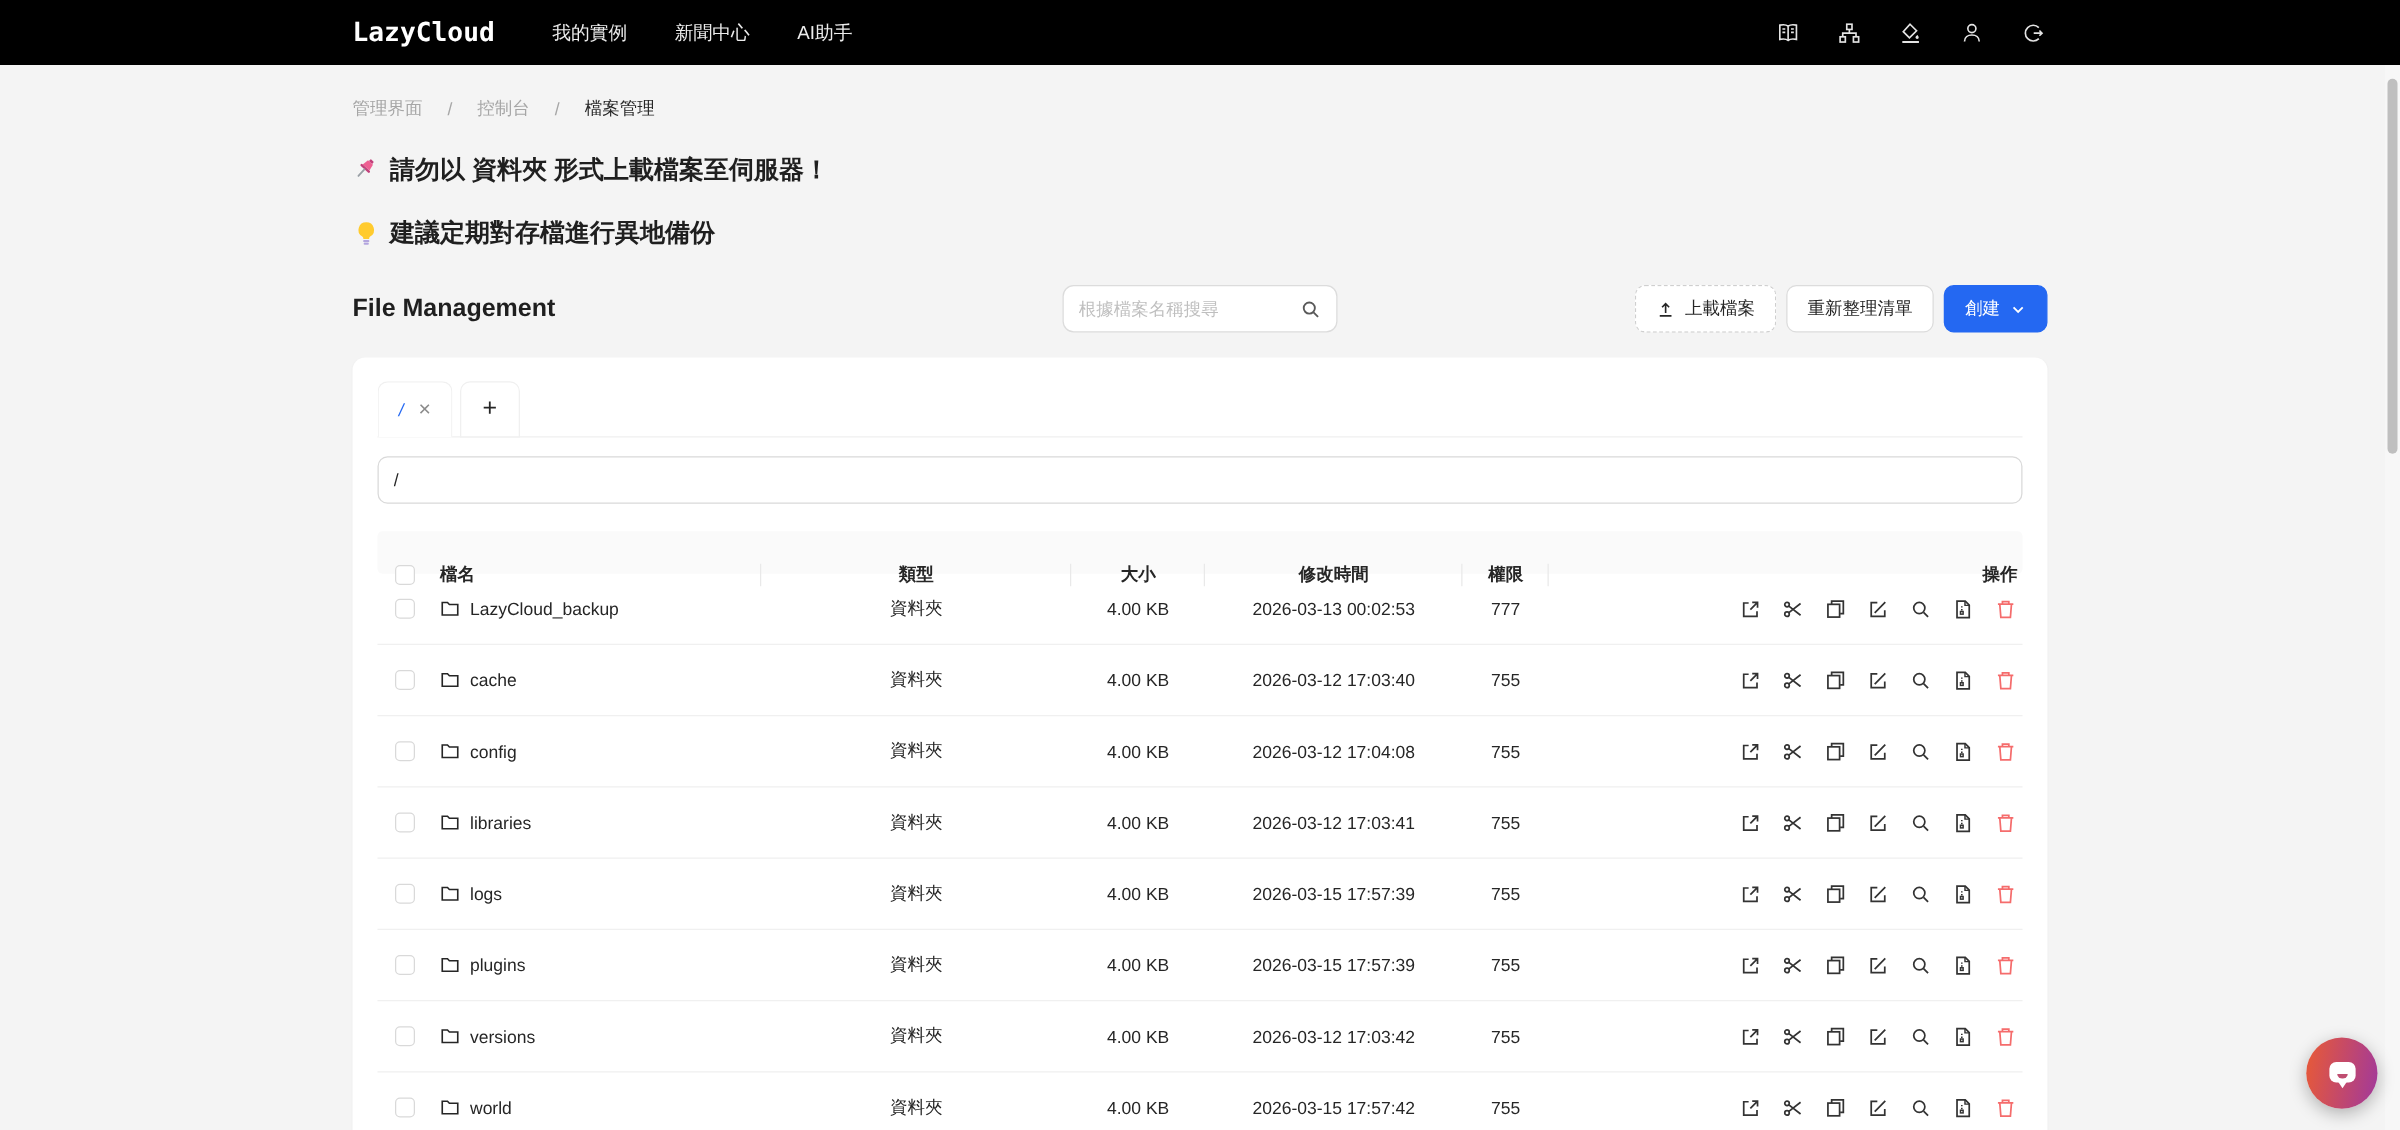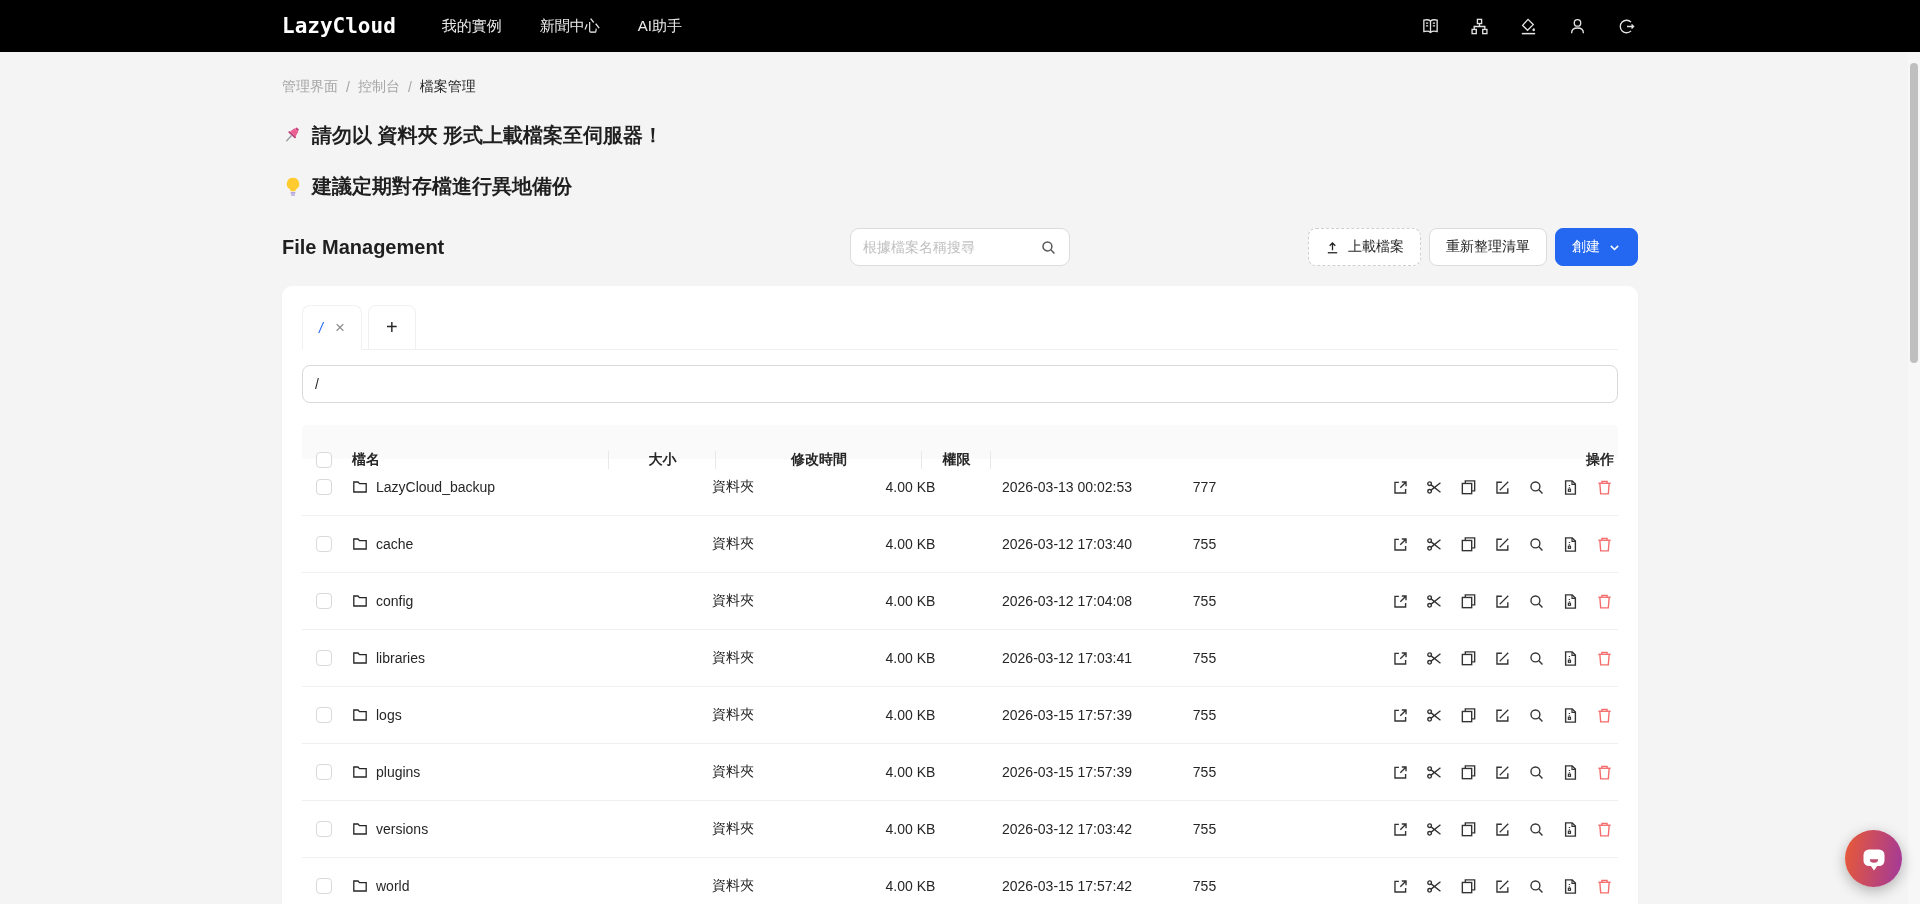--- a/index.html
+++ b/index.html
@@ -21,21 +21,21 @@
     text-shadow:2px 2px 0 rgba(0,0,0,.85);
     letter-spacing:0; cursor:pointer;
   }
   .nav-links { display:flex; align-items:center; margin-left:46px; gap:38px; }
   .nav-link { color:#ececec; font-size:15px; text-decoration:none; cursor:pointer; }
   .nav-icons { margin-left:auto; display:flex; align-items:center; gap:26px; }
   .nav-icon-btn { background:none; border:none; cursor:pointer; display:flex; align-items:center; color:#e3e3e3; padding:2px; }
   .nav-icon-btn svg { display:block; }
 
   
-  .breadcrumb { padding-top:26px; font-size:14px; color:#a6a6a6; display:flex; gap:8px; align-items:center; }
+  .breadcrumb { padding-top:26px; font-size:14px; color:#a6a6a6; display:flex; gap:20px; align-items:center; }
   .breadcrumb .crumb { cursor:pointer; }
   .breadcrumb .crumb.current { color:#262626; cursor:default; }
 
   
   .notice { display:flex; align-items:center; gap:8px; font-size:20px; font-weight:bold; color:#1f1f1f; }
   .notice-1 { margin-top:24px; }
   .notice-2 { margin-top:26px; }
   .notice svg { flex:none; }
 
   
@@ -249,20 +249,21 @@
     </div>
 
     <input class="path-input" type="text" value="/" style="">
 
     <div class="file-table">
       <div class="tr thead">
         <div class="th col-check">
           <div class="checkbox"></div>
         </div>
         <div class="th col-name sep">檔名</div>
+        <div class="th col-type sep">類型</div>
         <div class="th col-size sep">大小</div>
         <div class="th col-modified sep">修改時間</div>
         <div class="th col-perm sep">權限</div>
         <div class="th col-actions">操作</div>
       </div>
       <div class="tbody">
   <div class="tr">
     <div class="td col-check">
       <div class="checkbox"></div>
     </div>

